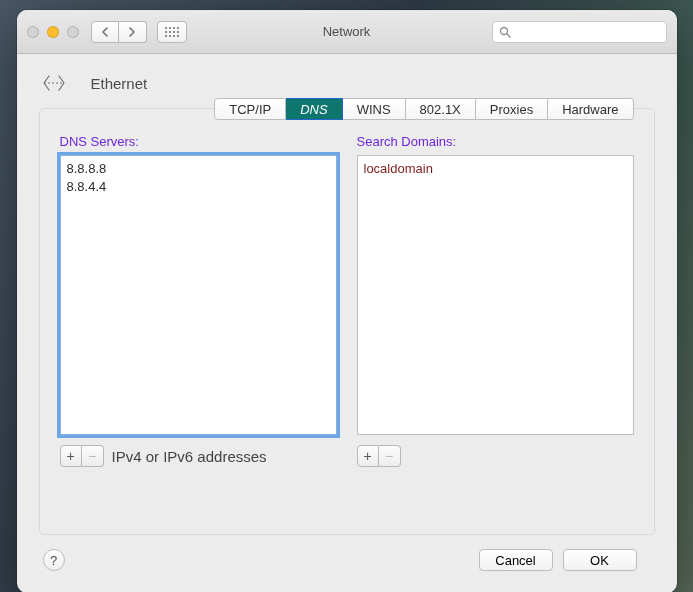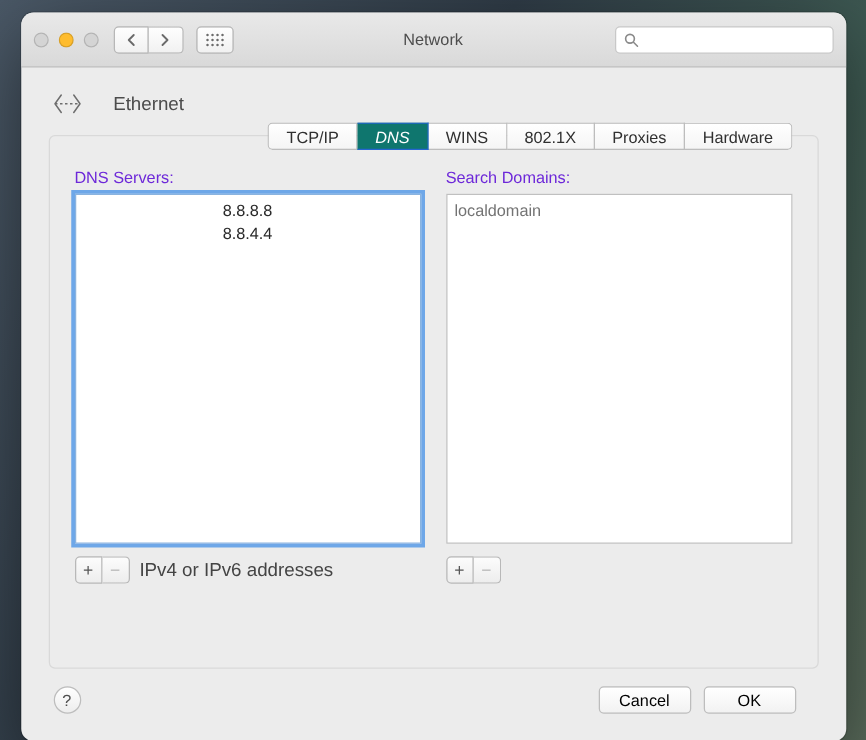--- a/index.html
+++ b/index.html
@@ -175,24 +175,23 @@
     height: 280px;
     padding: 4px 6px;
     font-size: 13px;
     color: #2b2b2b;
     overflow: auto;
   }
   .listbox.focused {
     outline: 3px solid #6ea7e8;
     outline-offset: 0px;
     border-color: #8ab3df;
-    text-align: center;
   }
   .listbox .item { line-height: 18px; }
-  .listbox .placeholder { color: #737373; }
+  .listbox .placeholder { color: #7f1d1d; }
   .rowctrl {
     display: flex;
     align-items: center;
     gap: 8px;
     margin-top: 10px;
   }
   .sqgroup {
     display: flex;
   }
   .sqgroup button {

